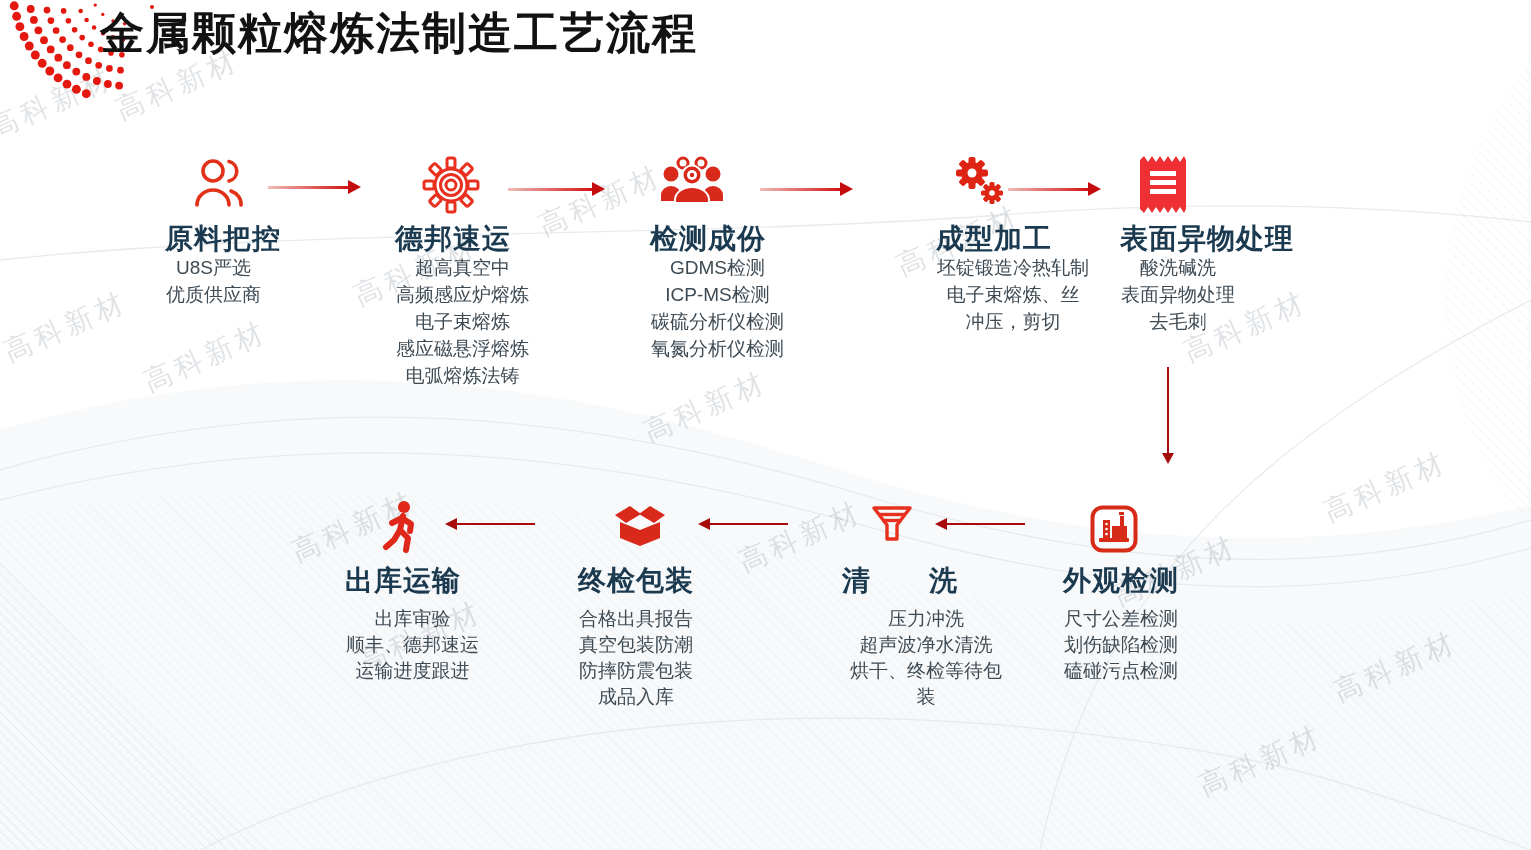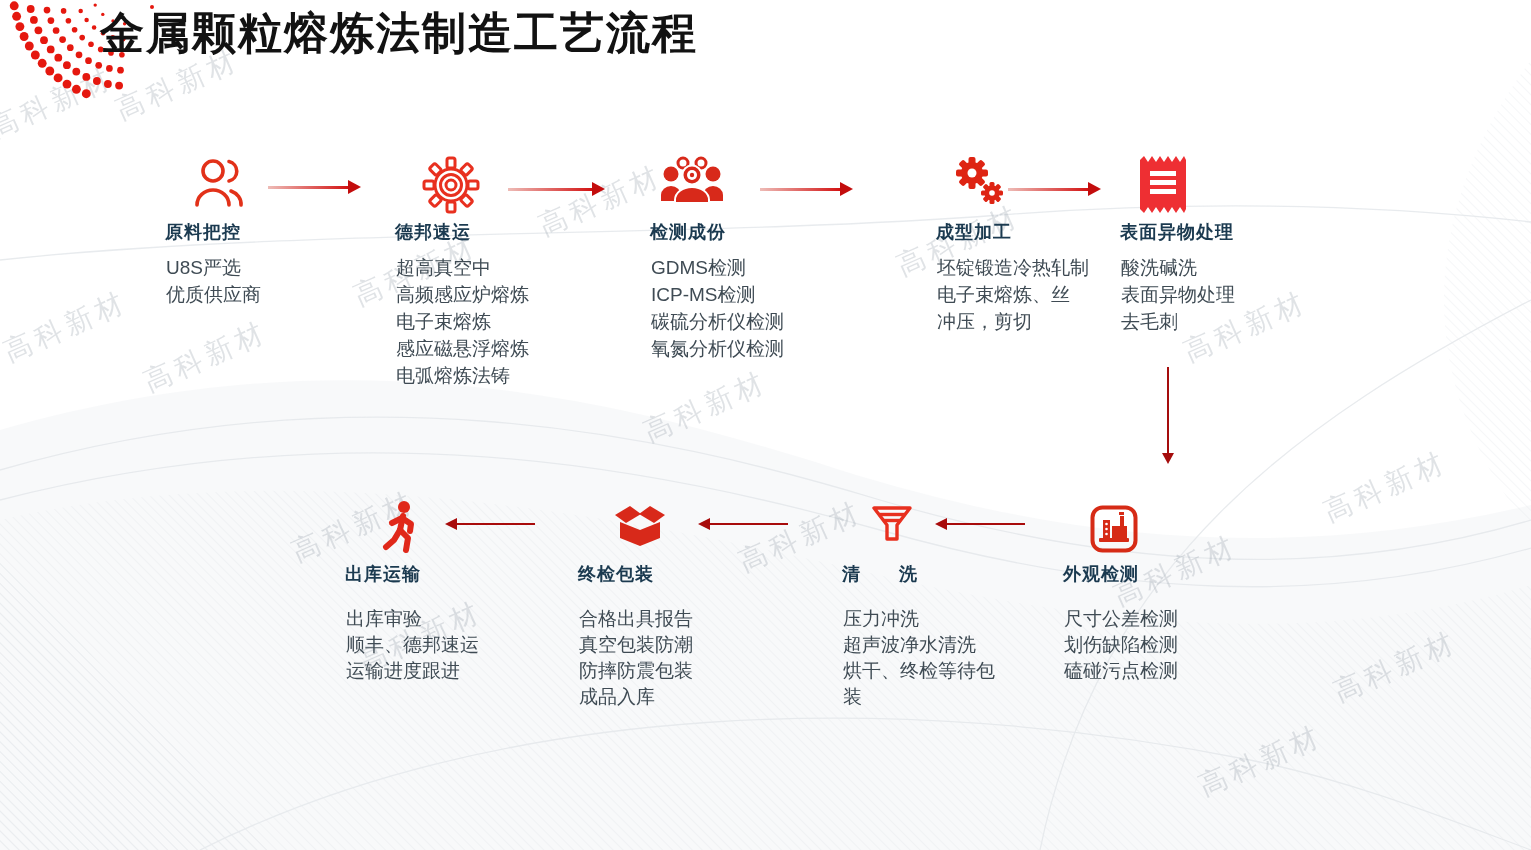--- a/index.html
+++ b/index.html
@@ -15,29 +15,29 @@
     font-size:44px;font-weight:900;color:#121212;letter-spacing:2px;white-space:nowrap;
   }
   .wm{
     position:absolute;z-index:1;color:rgba(145,155,165,0.28);
     font-size:28px;letter-spacing:5px;white-space:nowrap;
     transform:rotate(-24deg);pointer-events:none;user-select:none;
   }
   .step{position:absolute;z-index:3;width:240px;}
   .icon{height:60px;}
   .s-title{
-    position:absolute;left:0;font-size:18px;font-weight:700;color:#1b3a50;
+    position:absolute;left:0;font-size:28px;font-weight:700;color:#1b3a50;
     letter-spacing:1px;white-space:nowrap;
   }
   .s-lines{position:absolute;left:1px;font-size:19px;color:#3f4b54;}
   .row1 .s-title{top:64px;}
   .row1 .s-lines{top:98px;line-height:27px;}
   .row2 .s-title{top:62px;}
   .row2 .s-lines{top:106px;line-height:26px;}
-  .s-lines div{white-space:nowrap;}
+  .s-lines div{white-space:nowrap;text-align:center;}
   .s-lines.wrap div{white-space:normal;}
   #s6 .s-lines{width:166px;}
   
   #s0{left:165px;top:156px;}
   #s1{left:395px;top:156px;}
   #s2{left:650px;top:156px;}
   #s3{left:888px;top:156px;margin-left:48px;}
   #s4{left:1120px;top:156px;}
   #s5{left:1063px;top:500px;}
   #s6{left:842px;top:500px;}

